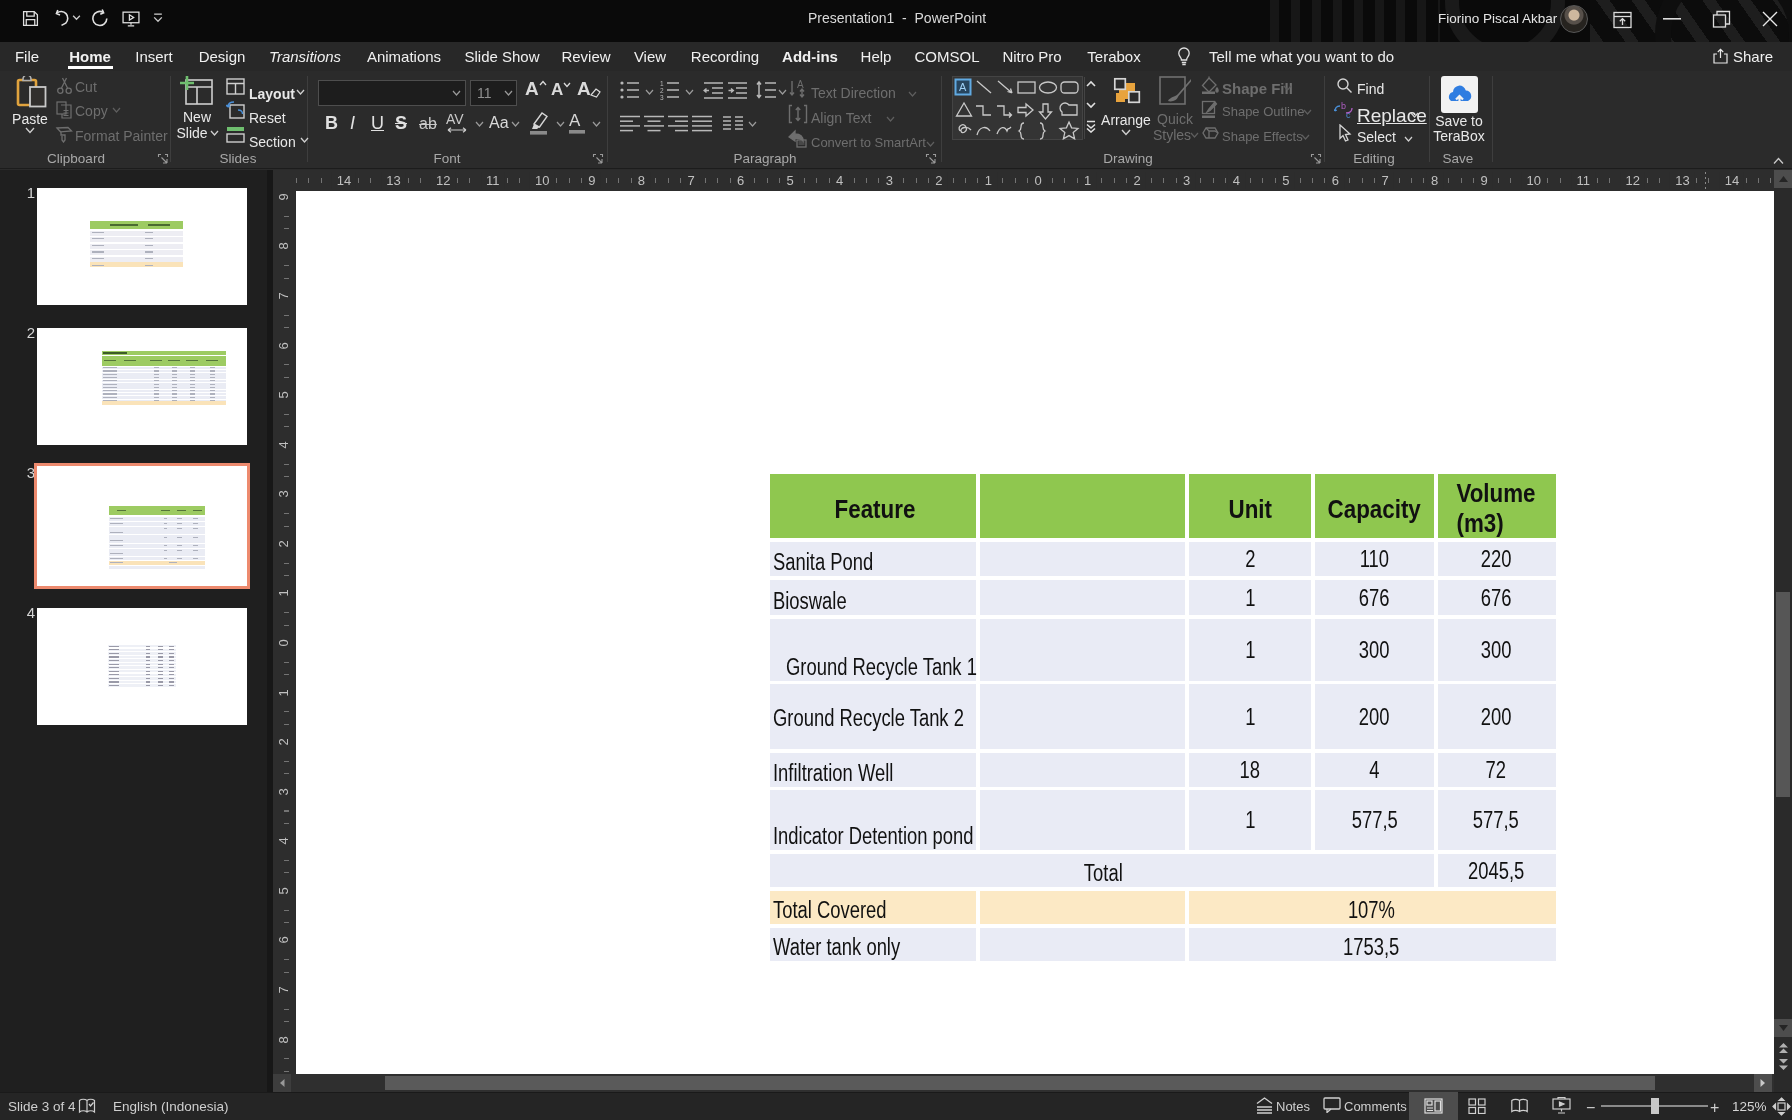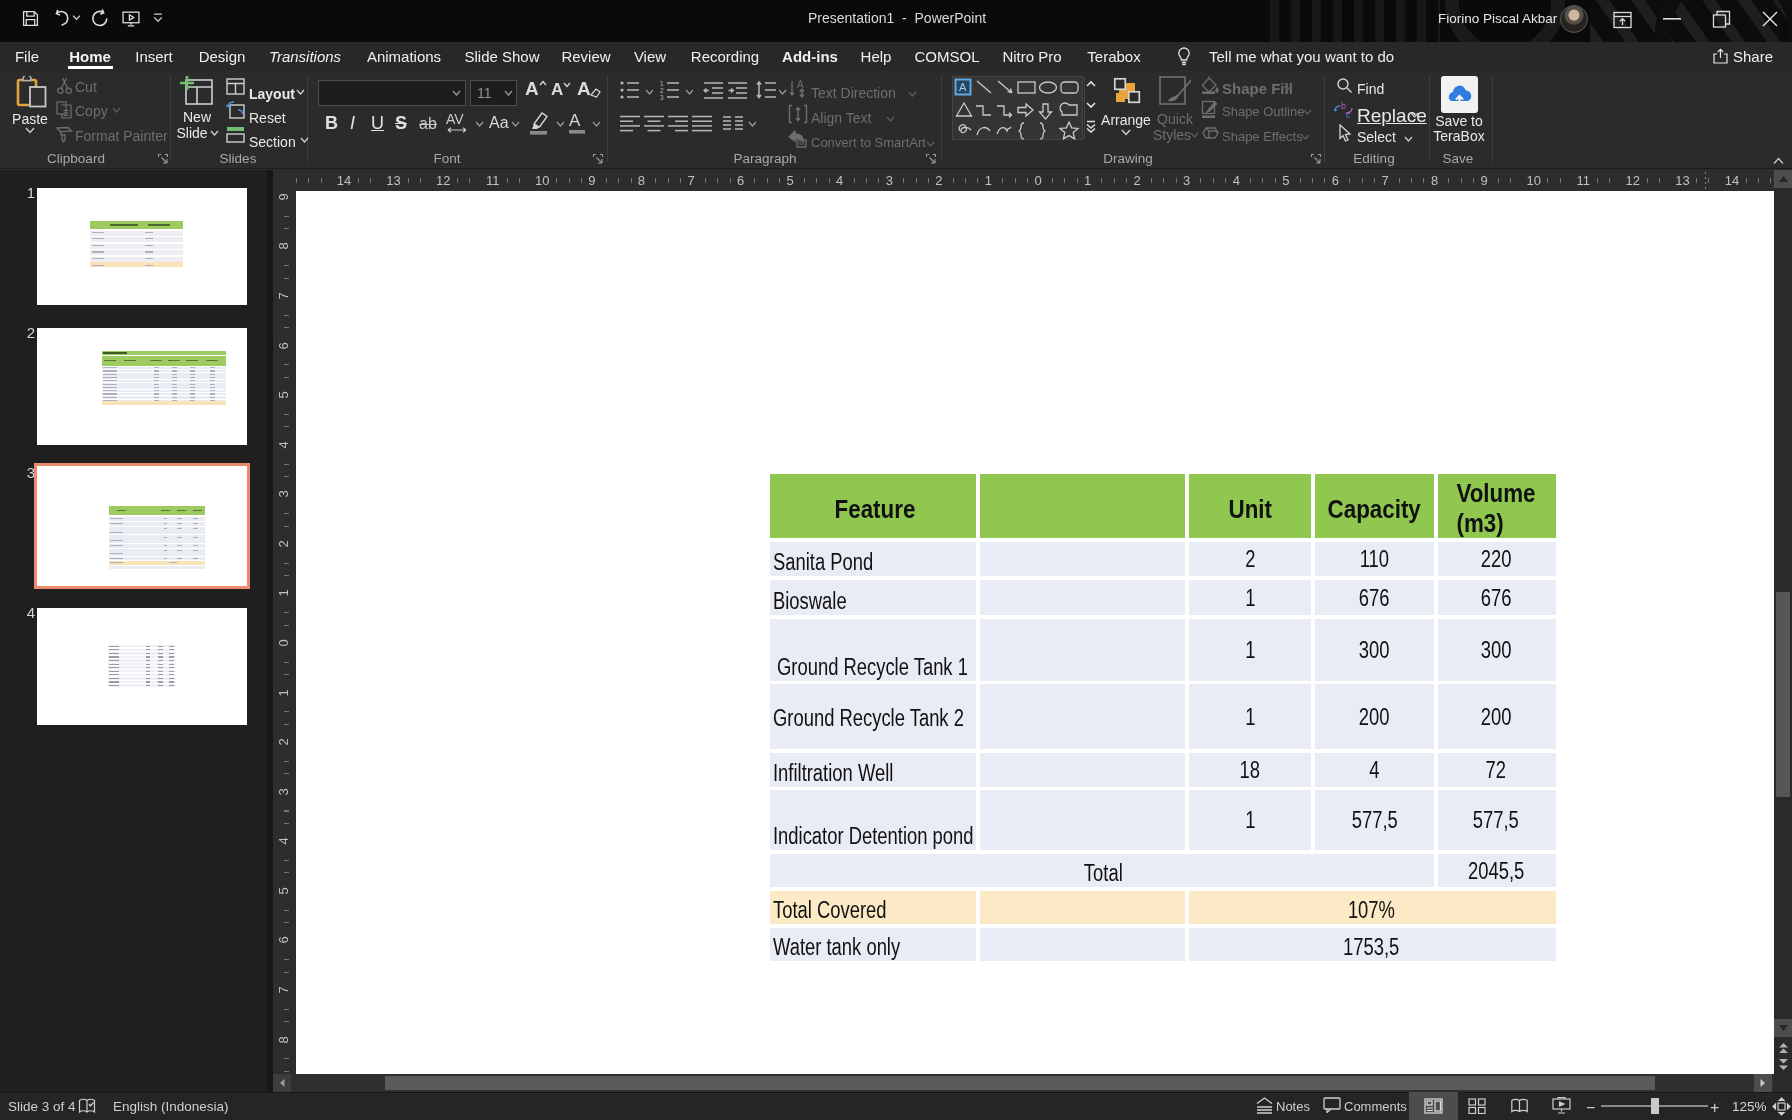--- a/index.html
+++ b/index.html
@@ -781,21 +781,21 @@
     </div>
 <div class="abs" style="left:1187px;top:580px;width:126px;height:35px;display:flex;color:#111;justify-content:center;align-items:center;font-size:23px;">
       <span style="white-space:nowrap;transform:scaleX(0.8);transform-origin:center;display:inline-block;line-height:26px;">1</span>
     </div>
 <div class="abs" style="left:1313px;top:580px;width:123px;height:35px;display:flex;color:#111;justify-content:center;align-items:center;font-size:23px;">
       <span style="white-space:nowrap;transform:scaleX(0.8);transform-origin:center;display:inline-block;line-height:26px;">676</span>
     </div>
 <div class="abs" style="left:1436px;top:580px;width:120px;height:35px;display:flex;color:#111;justify-content:center;align-items:center;font-size:23px;">
       <span style="white-space:nowrap;transform:scaleX(0.8);transform-origin:center;display:inline-block;line-height:26px;">676</span>
     </div>
-<div class="abs" style="left:770px;top:619px;width:210px;height:62px;display:flex;color:#111;justify-content:flex-start;align-items:flex-end;font-size:23px;padding-left:7px;padding-bottom:1px;">
+<div class="abs" style="left:770px;top:619px;width:210px;height:62px;display:flex;color:#111;justify-content:flex-start;align-items:flex-end;font-size:23px;padding-left:16px;padding-bottom:1px;">
       <span style="white-space:nowrap;transform:scaleX(0.8);transform-origin:left bottom;display:inline-block;line-height:26px;">Ground Recycle Tank 1</span>
     </div>
 <div class="abs" style="left:1187px;top:619px;width:126px;height:62px;display:flex;color:#111;justify-content:center;align-items:center;font-size:23px;">
       <span style="white-space:nowrap;transform:scaleX(0.8);transform-origin:center;display:inline-block;line-height:26px;">1</span>
     </div>
 <div class="abs" style="left:1313px;top:619px;width:123px;height:62px;display:flex;color:#111;justify-content:center;align-items:center;font-size:23px;">
       <span style="white-space:nowrap;transform:scaleX(0.8);transform-origin:center;display:inline-block;line-height:26px;">300</span>
     </div>
 <div class="abs" style="left:1436px;top:619px;width:120px;height:62px;display:flex;color:#111;justify-content:center;align-items:center;font-size:23px;">
       <span style="white-space:nowrap;transform:scaleX(0.8);transform-origin:center;display:inline-block;line-height:26px;">300</span>

